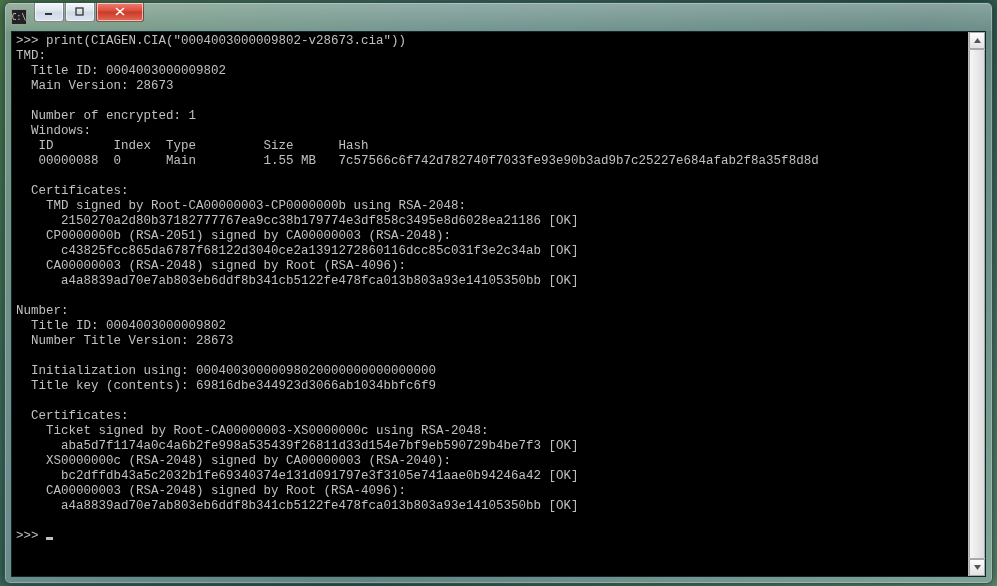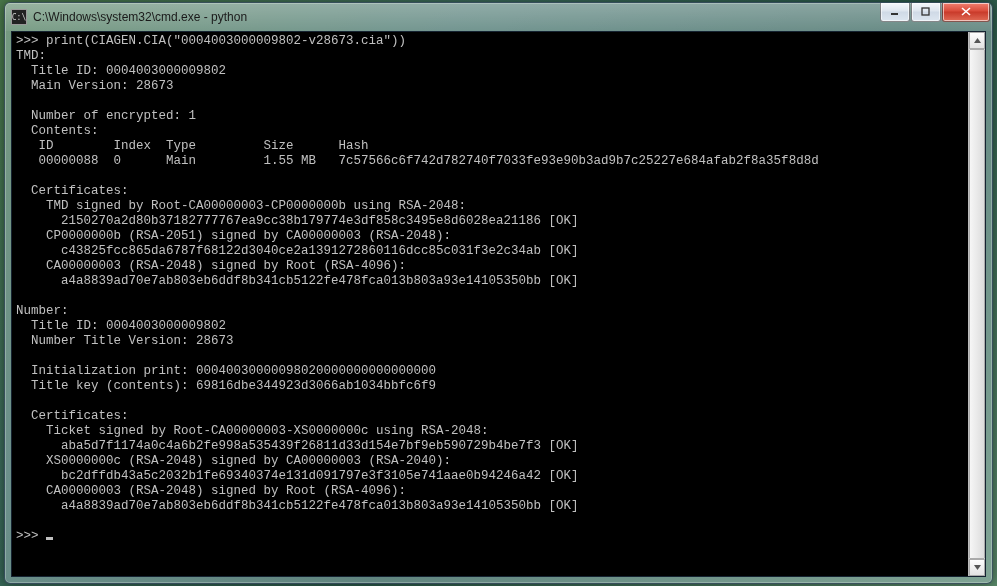--- a/index.html
+++ b/index.html
@@ -135,21 +135,20 @@
   }
 </style>
 </head>
 <body>
 
 <div class="window">
   <div class="titlebar">
     <div class="titlebar-icon">
         <span>C:\</span>
       </div>
-    <div class="titlebar-text">C:\Windows\system32\cmd.exe - python</div>
     <div class="win-btns">
       <div class="win-btn">
         <svg width="10" height="10">
             <line x1="1" y1="7" x2="8" y2="7" stroke="#333" stroke-width="2"></line>
           </svg>
       </div>
       <div class="win-btn">
         <svg width="10" height="10">
             <rect x="1" y="1" width="7" height="7" fill="none" stroke="#333" stroke-width="1.3"></rect>
           </svg>
@@ -163,37 +162,37 @@
     </div>
   </div>
 
   <div class="content-wrap">
     <div class="terminal"><span>&gt;&gt;&gt; </span><span>print(CIAGEN.CIA("0004003000009802-v28673.cia"))</span>
 <span>TMD:</span>
 <span>  Title ID: </span><span>0004003000009802</span>
 <span>  Main Version: </span><span>28673</span>
 
 <span>  Number of encrypted: </span><span>1</span>
-<span>  Contents:</span>
+<span>  Windows:</span>
 <span>   ID        Index  Type         Size      Hash</span>
 <span>   00000088  0      Main         1.55 MB   7c57566c6f742d782740f7033fe93e90b3ad9b7c25227e684afab2f8a35f8d8d</span>
 
 <span>  Certificates:</span>
 <span>    TMD signed by Root-CA00000003-CP0000000b using RSA-2048:</span>
 <span>      2150270a2d80b37182777767ea9cc38b179774e3df858c3495e8d6028ea21186 [OK]</span>
 <span>    CP0000000b (RSA-2051) signed by CA00000003 (RSA-2048):</span>
 <span>      c43825fcc865da6787f68122d3040ce2a1391272860116dcc85c031f3e2c34ab [OK]</span>
 <span>    CA00000003 (RSA-2048) signed by Root (RSA-4096):</span>
 <span>      a4a8839ad70e7ab803eb6ddf8b341cb5122fe478fca013b803a93e14105350bb [OK]</span>
 
 <span>Number:</span>
 <span>  Title ID: </span><span>0004003000009802</span>
 <span>  Number Title Version: </span><span>28673</span>
 
-<span>  Initialization print: </span><span>00040030000098020000000000000000</span>
+<span>  Initialization using: </span><span>00040030000098020000000000000000</span>
 <span>  Title key (contents): </span><span>69816dbe344923d3066ab1034bbfc6f9</span>
 
 <span>  Certificates:</span>
 <span>    Ticket signed by Root-CA00000003-XS0000000c using RSA-2048:</span>
 <span>      aba5d7f1174a0c4a6b2fe998a535439f26811d33d154e7bf9eb590729b4be7f3 [OK]</span>
 <span>    XS0000000c (RSA-2048) signed by CA00000003 (RSA-2040):</span>
 <span>      bc2dffdb43a5c2032b1fe69340374e131d091797e3f3105e741aae0b94246a42 [OK]</span>
 <span>    CA00000003 (RSA-2048) signed by Root (RSA-4096):</span>
 <span>      a4a8839ad70e7ab803eb6ddf8b341cb5122fe478fca013b803a93e14105350bb [OK]</span>
 

